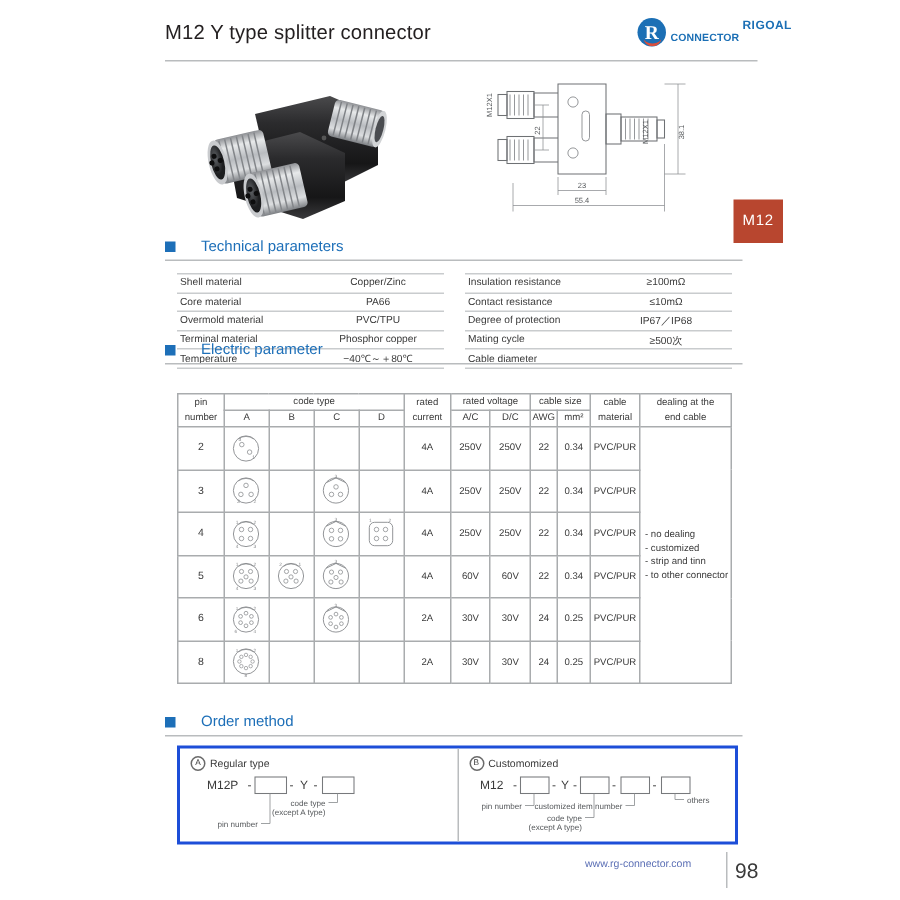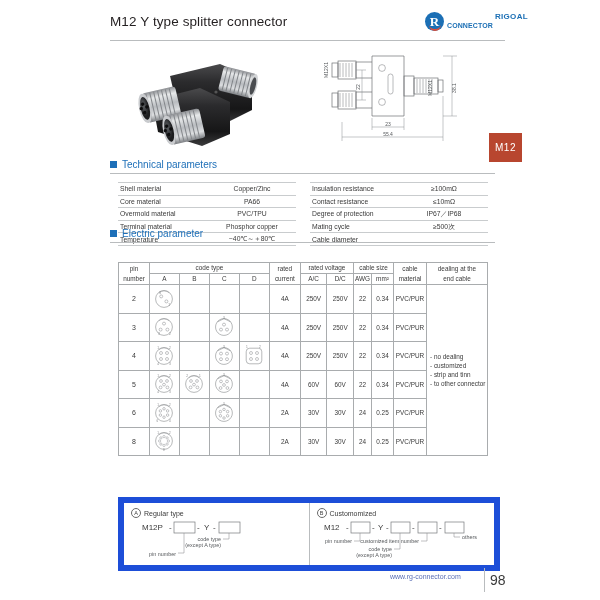--- a/index.html
+++ b/index.html
@@ -35,21 +35,21 @@
   
   .draw{position:absolute;left:312px;top:44px;width:185px;height:110px;}
   .draw svg{display:block;}
 
   
   .m12tab{position:absolute;left:489px;top:133px;width:33px;height:29px;background:#b8462f;
     color:#fff;font-size:10px;display:flex;align-items:center;justify-content:center;letter-spacing:.5px;}
 
   
   .sec{position:absolute;left:110px;width:385px;}
-  .sec-h{display:flex;align-items:center;gap:5px;font-size:10px;color:#1d6fb8;}
+  .sec-h{display:flex;align-items:center;gap:17px;font-size:10px;color:#1d6fb8;}
   .sec-sq{width:7px;height:7px;background:#1d6fb8;flex:none;}
   .sec-rule{margin-top:3px;width:385px;height:1px;background:#b9bcbe;}
 
   
   .tp{position:absolute;left:118px;top:182px;width:370px;display:flex;gap:14px;}
   .tp-col{width:178px;}
   .tp-row{display:flex;border-bottom:1px solid #c9ccce;height:11.6px;align-items:center;}
   .tp-row:first-child{border-top:1px solid #c9ccce;}
   .tp-k{width:88px;font-size:6.8px;color:#3a3a3a;padding-left:2px;}
   .tp-v{flex:1;font-size:6.8px;color:#3a3a3a;text-align:center;}
@@ -59,21 +59,21 @@
   .et td,.et th{border:1px solid #a9acae;font-size:6.4px;color:#3a3a3a;text-align:center;
     font-weight:normal;padding:0;}
   .et .hrow td{height:10px;line-height:10px;}
   .et .drow td{height:27.5px;}
   .et .pinnum{font-size:7px;}
   .et .dealcell{text-align:left;padding-left:3px;font-size:6.4px;line-height:9px;vertical-align:middle;}
   .deal-list div{white-space:nowrap;}
   .pinsvg{display:block;margin:0 auto;}
 
   
-  .om{position:absolute;left:118px;top:497px;width:370px;height:62px;border:6px solid #1d4ed8;display:flex;}
+  .om{position:absolute;left:118px;top:497px;width:370px;height:62px;border:2px solid #1d4ed8;display:flex;}
   .om-panel{flex:1;position:relative;}
   .om-panel.left{border-right:1px solid #b9bcbe;}
   .om-cap{position:absolute;left:7px;top:5px;font-size:7px;color:#3a3a3a;display:flex;gap:3px;align-items:center;}
   .circ{display:inline-flex;width:8px;height:8px;border:1px solid #6a6a6a;border-radius:50%;
     font-size:5.5px;align-items:center;justify-content:center;color:#3a3a3a;}
   .om-svgwrap{position:absolute;left:0;top:14px;width:100%;}
 
   
   .ftr{position:absolute;left:0;top:570px;width:600px;height:24px;}
   .ftr-url{position:absolute;left:390px;top:3px;font-size:7px;color:#5b6fb5;}
@@ -574,20 +574,27 @@
       <td>2A</td>
       <td>30V</td>
       <td>30V</td>
       <td>24</td>
       <td>0.25</td>
       <td>PVC/PUR</td>
     </tr>
   </tbody>
     </table>
 
+  <div class="sec" style="top:476px;">
+    <div class="sec-h">
+      <span class="sec-sq"></span>
+      <span>Order method</span>
+    </div>
+    <div class="sec-rule"></div>
+  </div>
 
   <div class="om">
     <div class="om-panel left">
       <div class="om-cap">
         <span class="circ">A</span>
         <span>Regular type</span>
       </div>
       <div class="om-svgwrap">
         <svg width="184" height="46" viewBox="0 0 184 46">
           <text x="18" y="13" font-size="8" fill="#3a3a3a">M12P</text>

